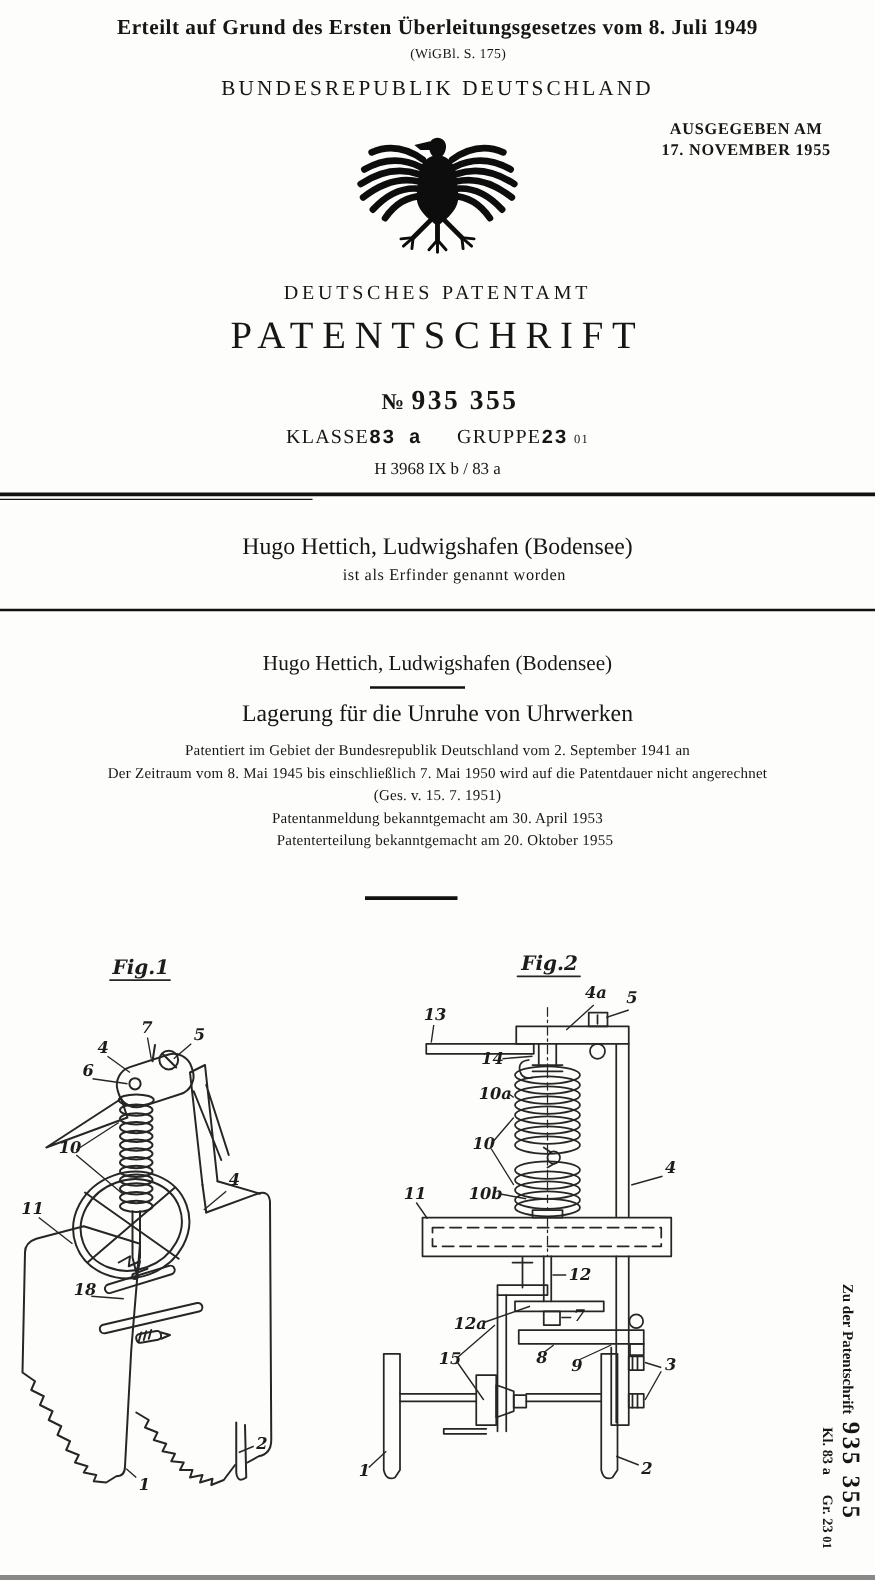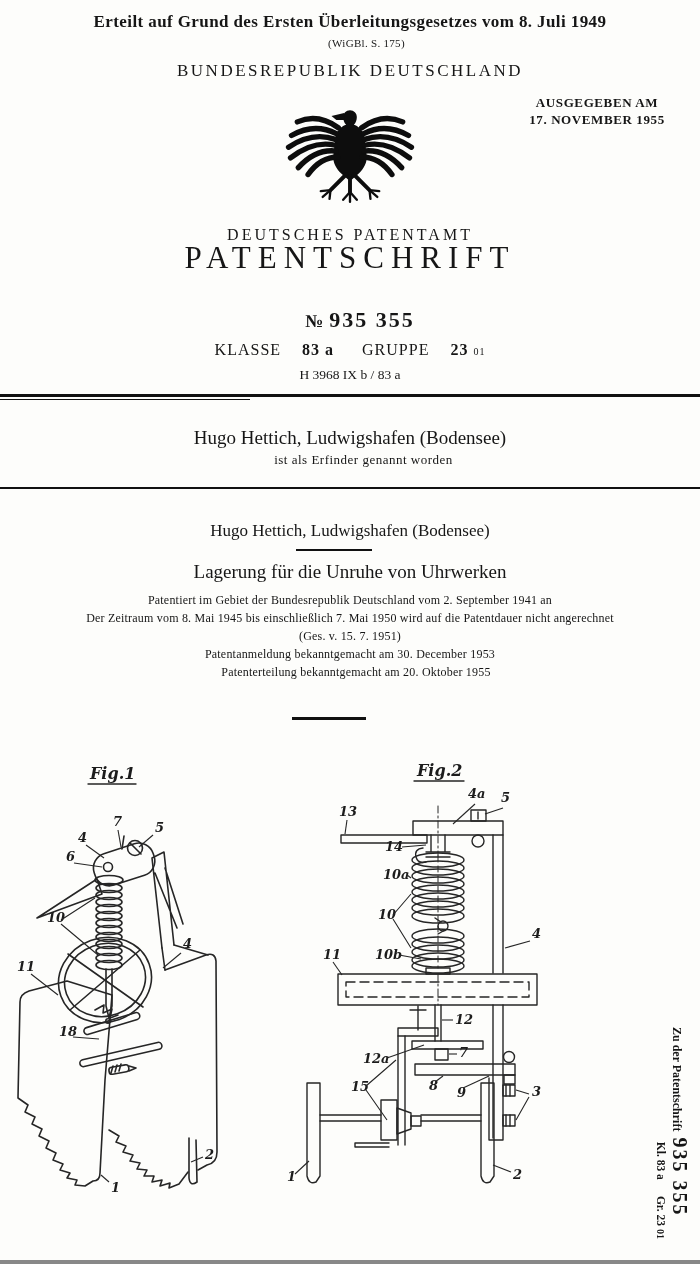--- a/index.html
+++ b/index.html
@@ -8,26 +8,26 @@
     background:#fdfdfb;color:#161616;overflow:hidden;
     font-family:"Liberation Serif", serif;
   }
   .abs{position:absolute;}
   .ctr{left:0;right:0;text-align:center;}
   .grant-line{top:12px;font-size:17px;font-weight:bold;letter-spacing:.4px;}
   .grant-ref{top:37px;font-size:11px;letter-spacing:.3px;padding-left:33px;}
   .country{top:61px;font-size:17px;letter-spacing:2.5px;}
   .issued{top:95px;right:18px;width:170px;text-align:center;font-size:13px;font-weight:bold;line-height:1.3;letter-spacing:.6px;}
   .office{top:226px;font-size:16px;letter-spacing:3px;}
-  .doc-type{top:240px;font-size:31px;letter-spacing:7px;}
+  .doc-type{top:250px;font-size:31px;letter-spacing:7px;}
   .number-line{top:307px;font-size:22px;font-weight:bold;padding-left:20px;}
   .no-sign{font-size:18px;margin-right:6px;}
   .no-digits{letter-spacing:2px;}
   .klasse-line{top:341px;font-size:16px;letter-spacing:1px;}
-  .klasse-line b{margin-left:21px;}
+  .klasse-line b{margin-left:0;font-family:Liberation Mono, monospace;}
   .gap-big{display:inline-block;width:28px;}
   .sub{font-size:10px;}
   .file-ref{top:367px;font-size:13.5px;}
   .rule{position:absolute;left:0;right:0;background:#111;}
   .rule1{top:394px;height:3px;}
   .rule1b{top:399px;width:250px;height:1px;right:auto;}
   .rule2{top:487px;height:2px;}
   .inv-name{top:427px;font-size:19px;}
   .inv-note{top:452px;font-size:13px;letter-spacing:.5px;margin-left:27px;}
   .inv2{top:521px;font-size:17px;}
@@ -121,21 +121,21 @@
   <div class="abs ctr inv-note">ist als Erfinder genannt worden</div>
 
   <div class="rule rule2"></div>
 
   <div class="abs ctr inv2">Hugo Hettich, Ludwigshafen (Bodensee)</div>
   <div class="shortrule"></div>
   <div class="abs ctr pat-title">Lagerung für die Unruhe von Uhrwerken</div>
   <div class="abs ctr note n1">Patentiert im Gebiet der Bundesrepublik Deutschland vom 2. September 1941 an</div>
   <div class="abs ctr note n2">Der Zeitraum vom 8. Mai 1945 bis einschließlich 7. Mai 1950 wird auf die Patentdauer nicht angerechnet</div>
   <div class="abs ctr note n3">(Ges. v. 15. 7. 1951)</div>
-  <div class="abs ctr note n4">Patentanmeldung bekanntgemacht am 30. December 1953</div>
+  <div class="abs ctr note n4">Patentanmeldung bekanntgemacht am 30. April 1953</div>
   <div class="abs ctr note n5">Patenterteilung bekanntgemacht am 20. Oktober 1955</div>
 
   <div class="divider"></div>
 
   <svg style="left:5px;top:748px;" width="260" height="470" viewBox="0 0 260 470">
     <text class="figlabel" x="85" y="31">Fig.1</text>
     <line class="fig-stroke15" x1="83" y1="36" x2="131" y2="36"></line>
     <g class="fig-stroke">
 
       <rect x="88" y="100" width="62" height="33" rx="15" transform="rotate(-18 119 116)"></rect>

